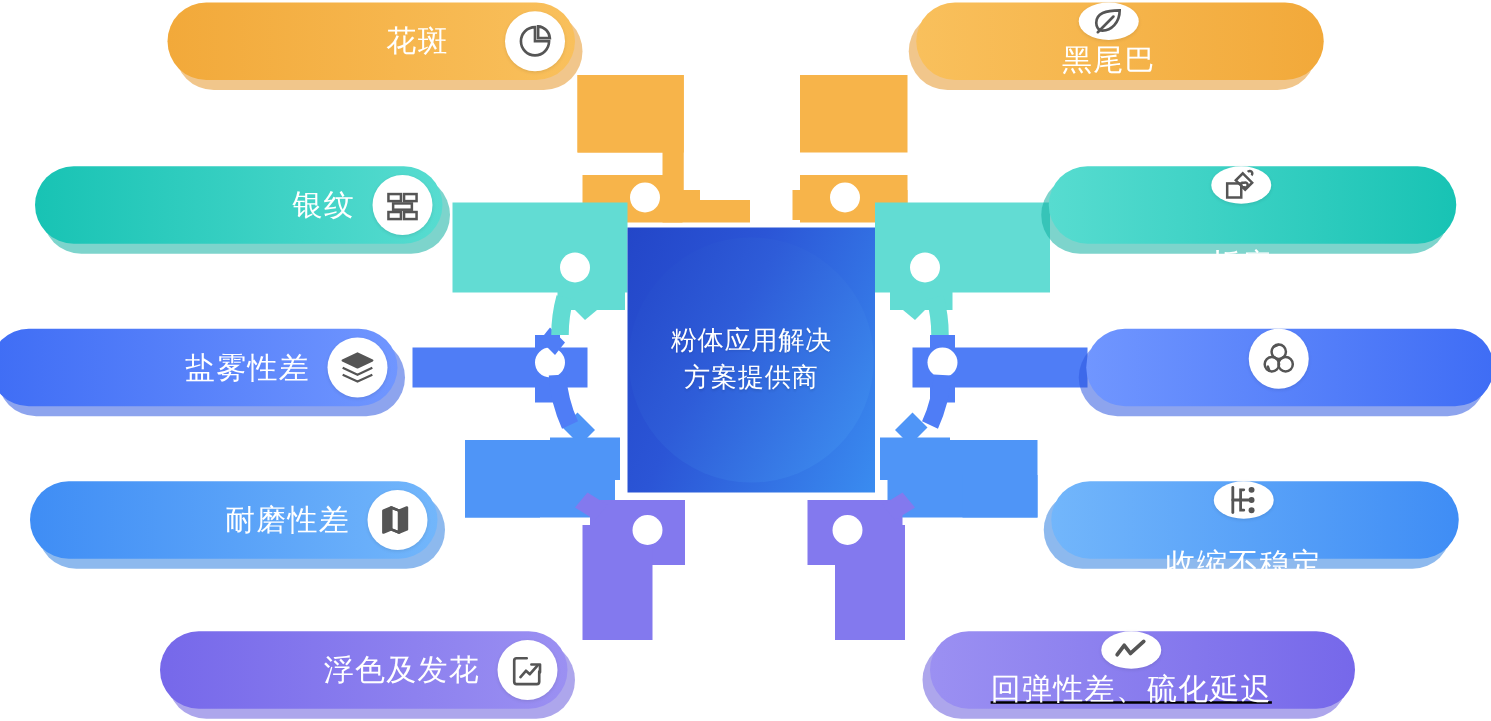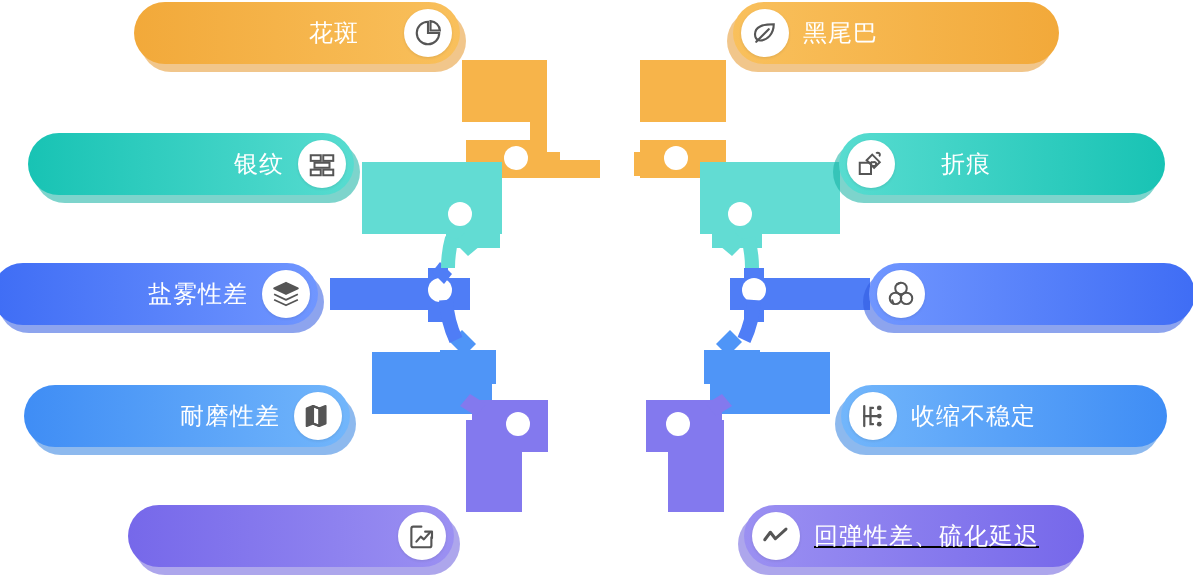--- a/index.html
+++ b/index.html
@@ -62,21 +62,21 @@
 
   
   .pill {
     position: absolute;
     height: 62px;
     border-radius: 31px;
     display: flex;
     align-items: center;
     z-index: 6;
   }
-  .pill.right { flex-direction: row; padding-left: 8px; padding-right: 26px; }
+  .pill.right { flex-direction: column; padding-left: 8px; padding-right: 26px; }
   .pill.left  { flex-direction: row-reverse; padding-right: 8px; padding-left: 26px; }
 
   .pill-shadow {
     position: absolute;
     height: 62px;
     border-radius: 31px;
     z-index: 5;
     opacity: 0.55;
   }
 
@@ -102,21 +102,21 @@
   .badge svg { display: block; }
 
   
   .p-orange { background: linear-gradient(90deg, #f2a93a 0%, #f9c05c 100%); gap: 31px; }
   .p-orange-r { background: linear-gradient(90deg, #f9c05c 0%, #f2a93a 100%); }
   .p-teal   { background: linear-gradient(90deg, #18c3b4 0%, #57dcd0 100%); }
   .p-teal-r { background: linear-gradient(90deg, #57dcd0 0%, #18c3b4 100%); gap: 32px; }
   .p-blue   { background: linear-gradient(90deg, #3f6df5 0%, #7096ff 100%); }
   .p-blue-r { background: linear-gradient(90deg, #7096ff 0%, #3f6df5 100%); }
   .p-lblue  { background: linear-gradient(90deg, #3f8df5 0%, #72b6fb 100%); }
-  .p-lblue-r{ background: linear-gradient(90deg, #72b6fb 0%, #3f8df5 100%); }
+  .p-lblue-r{ background: linear-gradient(90deg, #72b6fb 0%, #3f8df5 100%); gap: 20px; }
   .p-purple { background: linear-gradient(90deg, #7668ea 0%, #9b90f2 100%); }
   .p-purple-r{background: linear-gradient(90deg, #9b90f2 0%, #7668ea 100%); text-decoration: underline; }
 
   .s-orange { background: #e5972b; }
   .s-teal   { background: #12b0a2; }
   .s-blue   { background: #2f5ae0; }
   .s-lblue  { background: #2f7fe0; }
   .s-purple { background: #6a5cdd; }
 </style>
 </head>
@@ -202,20 +202,25 @@
     </g>
 
     <g fill="none" stroke-width="14" stroke-linecap="butt">
       <path d="M452 238 A 112 112 0 0 0 448 268" stroke="#62dcd3"></path>
       <path d="M446 300 A 112 112 0 0 0 456 340" stroke="#4f7df6"></path>
       <path d="M748 238 A 112 112 0 0 1 752 268" stroke="#62dcd3"></path>
       <path d="M754 300 A 112 112 0 0 1 744 340" stroke="#4f7df6"></path>
     </g>
   </svg>
 
+  <div class="hub">
+    <div class="hub-circle"></div>
+    <div class="hub-label">粉体应用解决
+方案提供商</div>
+  </div>
 
   <div class="pill-shadow s-orange" style="left:140px; top:10px; width:326px;"></div>
   <div class="pill left p-orange" style="left:134px; top:2px; width:326px;">
     <div class="badge">
       <svg width="30" height="30" viewBox="0 0 24 24" fill="none" stroke="#555" stroke-width="1.7">
         <path d="M12 3a9 9 0 1 0 9 9h-9V3z"></path>
         <path d="M14 2.5a8 8 0 0 1 7.5 7.5H14V2.5z"></path>
       </svg>
     </div>
     <div class="pill-label">花斑</div>
@@ -315,20 +320,21 @@
 
   <div class="pill-shadow s-purple" style="left:134px; top:513px; width:326px;"></div>
   <div class="pill left p-purple" style="left:128px; top:505px; width:326px;">
     <div class="badge">
       <svg width="30" height="30" viewBox="0 0 24 24" fill="none" stroke="#555" stroke-width="1.7" stroke-linecap="round" stroke-linejoin="round">
         <path d="M19.5 13v6.5a1.5 1.5 0 0 1-1.5 1.5H5a1.5 1.5 0 0 1-1.5-1.5V6A1.5 1.5 0 0 1 5 4.5h6.5"></path>
         <path d="M7.5 16.5l3.5-4 2.5 2.2 5-5.7"></path>
         <path d="M14.5 8.5h5.5v5"></path>
       </svg>
     </div>
+    <div class="pill-label">浮色及发花</div>
   </div>
 
   <div class="pill-shadow s-purple" style="left:738px; top:513px; width:340px;"></div>
   <div class="pill right p-purple-r" style="left:744px; top:505px; width:340px;">
     <div class="badge">
       <svg width="30" height="30" viewBox="0 0 24 24" fill="none" stroke="#555" stroke-width="2.4" stroke-linecap="round" stroke-linejoin="round">
         <path d="M3 15l4.5-6 4 5.2L20 6.5"></path>
       </svg>
     </div>
     <div class="pill-label">回弹性差、硫化延迟</div>

